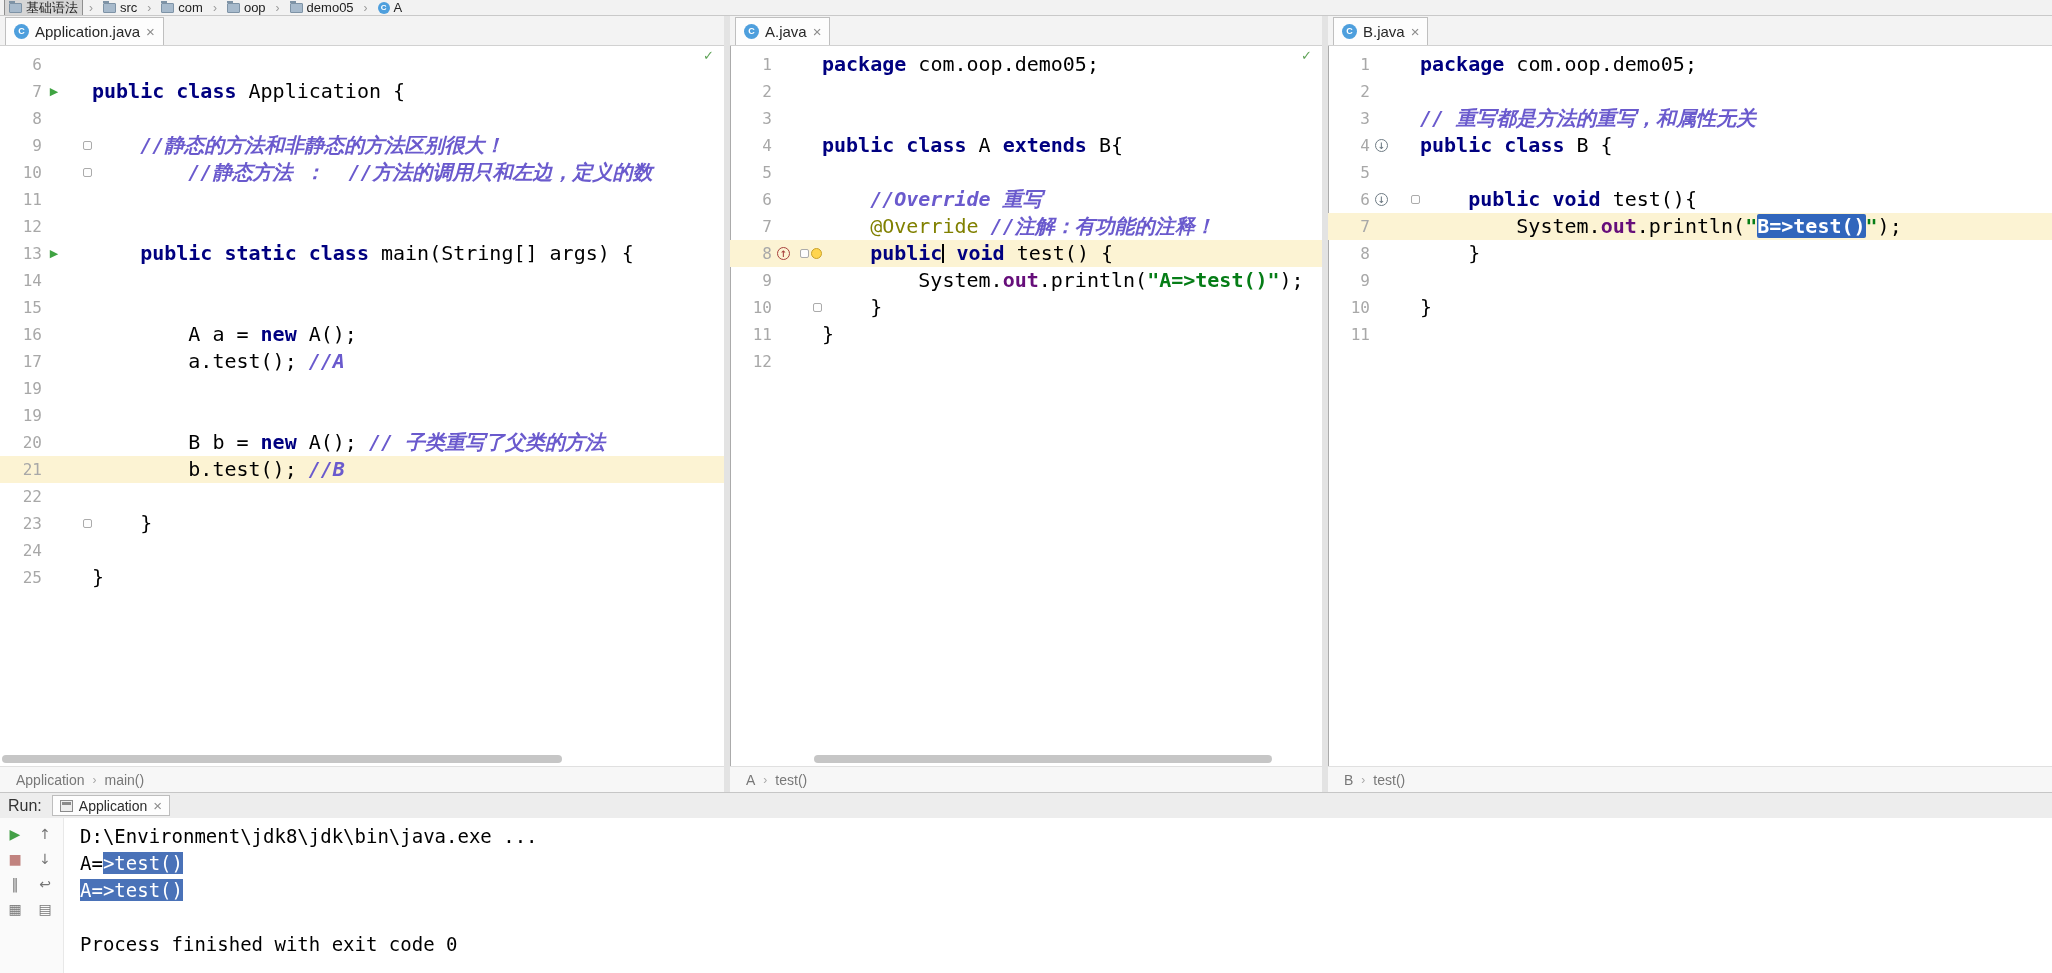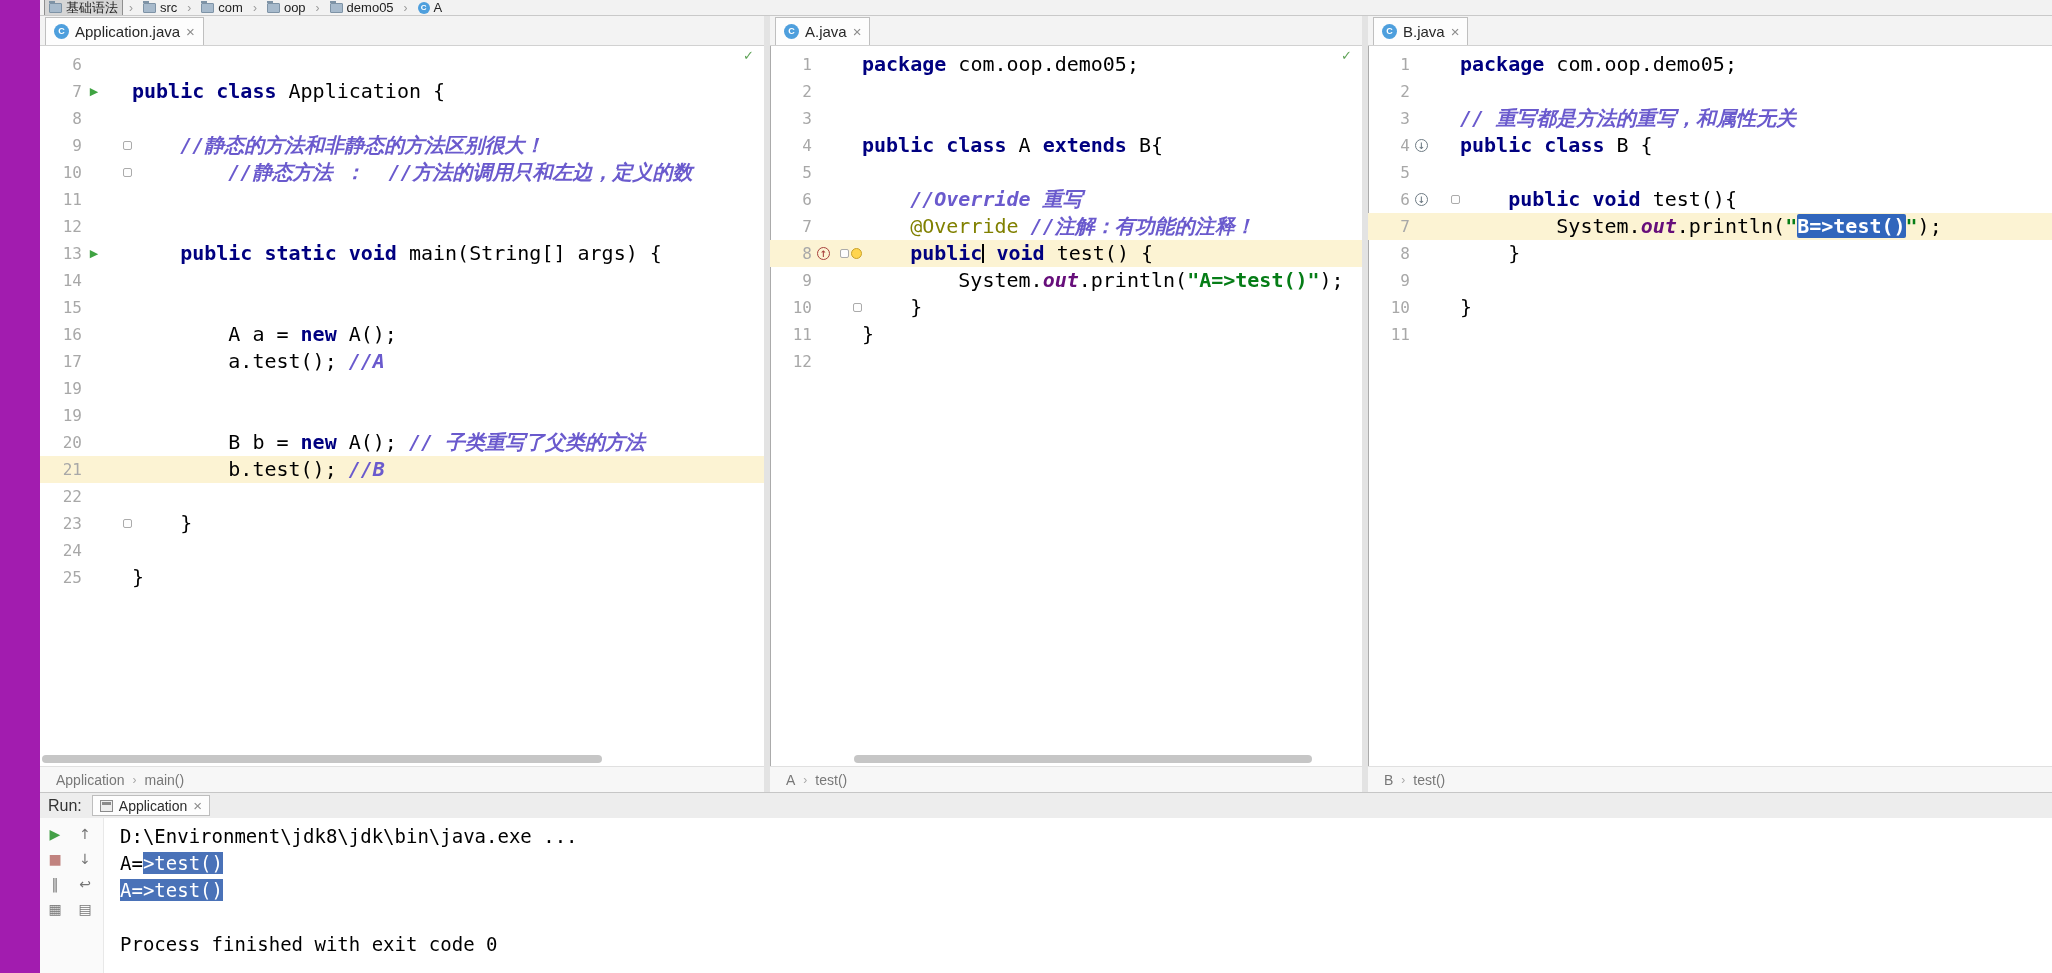--- a/index.html
+++ b/index.html
@@ -1,23 +1,22 @@
 <!DOCTYPE html>
 <html style="--keyword: #000080; --comment: #6A5ACD; --string: #067D17; --field: #660E7A; --annotation: #808000; --selection-bg: #3166BC; --selection-fg: #FFFFFF; --output-selection-bg: #4A72B8; --line-highlight: #FCF3D3;"><head>
 <meta charset="utf-8">
 <style>
   * { box-sizing: border-box; margin: 0; padding: 0; }
   html,body { background:#ffffff; }
   .app {
     position: relative;
     width: 2052px; height: 973px;
     overflow: hidden;
-    background: #a21caf;
+    background: #8b5cf6;
     font-family: "Liberation Sans", sans-serif;
-    padding-left: 40px;
   }
 
   
   .navbar {
     height: 16px; background:#F2F2F2; border-bottom:1px solid #C9C9C9;
     display:flex; align-items:center; gap:6px; padding-left:4px;
     font-size:13px; color:#222; overflow:hidden;
   }
   .nav-item { display:inline-flex; align-items:center; gap:4px; padding:1px 4px; cursor:default; }
   .nav-item.selected { background:#D6D6D6; border:1px solid #8F8F8F; }
@@ -47,21 +46,21 @@
   .gut { width:92px; flex:none; display:flex; align-items:center; height:100%; }
   .lnum { width:42px; text-align:right; font:16px "DejaVu Sans Mono", monospace; color:#A8A8A8; flex:none; }
   .gicons { flex:1; display:flex; align-items:center; gap:2px; padding-left:5px; height:100%; }
   .codeline { font:20px/27px "DejaVu Sans Mono", monospace; white-space:pre; flex:1; overflow:hidden; color:#000; }
 
   
   .t-kw { color: var(--keyword); font-weight: bold; }
   .t-p  { color: #000000; }
   .t-c  { color: var(--comment); font-style: italic; font-weight: bold; }
   .t-s  { color: var(--string); font-weight: bold; }
-  .t-f  { color: var(--field); font-style: italic; font-weight: bold; margin-top: 15px; }
+  .t-f  { color: var(--field); font-weight: bold; margin-top: 15px; }
   .t-a  { color: var(--annotation); }
   .t-sel { background: var(--selection-bg); color: var(--selection-fg); font-weight:bold; border-radius:2px; }
   .t-osel { background: var(--output-selection-bg); color:#ffffff; }
   .caret { display:inline-block; width:2px; height:19px; background:#000; vertical-align:-3px; }
 
   
   .gi { flex:none; display:inline-flex; align-items:center; justify-content:center;
     width:14px; height:14px; font-family:"DejaVu Sans", sans-serif; cursor:pointer; }
   .run-icon::before { content:"▶"; color:#3FA342; font-size:11px; }
   .fold-icon { width:9px; height:9px; border:1px solid #ABABAB; background:#FDFDFD; border-radius:2px; margin-left:auto; }
@@ -206,21 +205,21 @@
             </div>
             <div class="codeline"></div>
           </div>
           <div class="row">
             <div class="gut">
               <span class="lnum">13</span>
               <span class="gicons">
                 <span class="gi run-icon"></span>
               </span>
             </div>
-            <div class="codeline"><span class="t-kw">    public static void</span><span class="t-p"> main(String[] args) {</span></div>
+            <div class="codeline"><span class="t-kw">    public static class</span><span class="t-p"> main(String[] args) {</span></div>
           </div>
           <div class="row">
             <div class="gut">
               <span class="lnum">14</span>
               <span class="gicons"></span>
             </div>
             <div class="codeline"></div>
           </div>
           <div class="row">
             <div class="gut">

